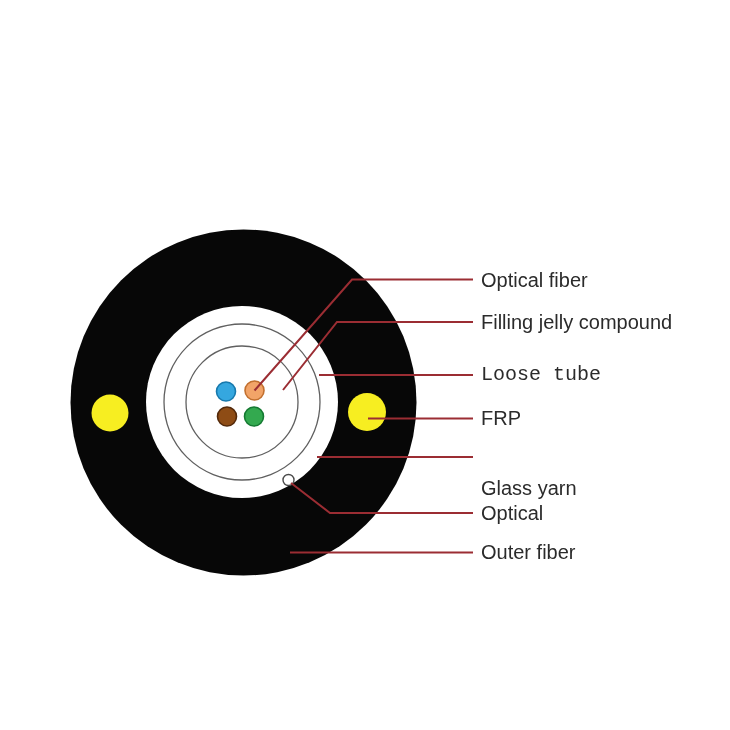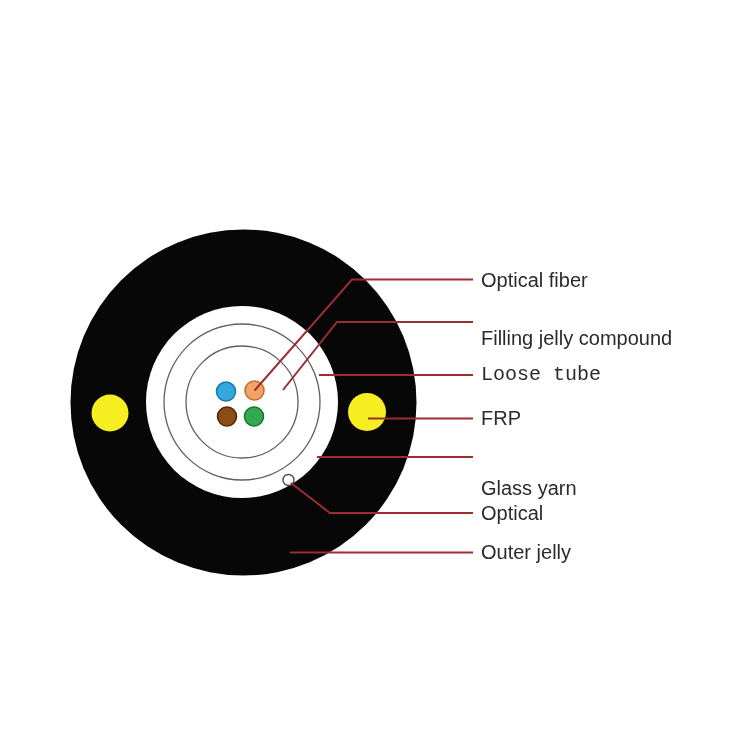--- a/index.html
+++ b/index.html
@@ -56,20 +56,20 @@
       <polyline points="283,390 337,322 473,322"></polyline>
       <line x1="319" y1="375" x2="473" y2="375"></line>
       <line x1="368" y1="418.5" x2="473" y2="418.5"></line>
       <line x1="317" y1="457" x2="473" y2="457"></line>
       <polyline points="291,483 330,513 473,513"></polyline>
       <line x1="290" y1="552.5" x2="473" y2="552.5"></line>
     </g>
   </svg>
 
   <div class="label" style="top:268px;">Optical fiber</div>
-  <div class="label" style="top:326px;">Filling jelly compound</div>
+  <div class="label" style="top:310px;">Filling jelly compound</div>
   <div class="label" style="top:363px;font-family:Liberation Mono, monospace;">Loose tube</div>
   <div class="label" style="top:406px;">FRP</div>
   <div class="label" style="top:445px;margin-top:31px;">Glass yarn</div>
   <div class="label" style="top:501px;">Optical</div>
-  <div class="label" style="top:540px;">Outer jelly</div>
+  <div class="label" style="top:540px;">Outer fiber</div>
 
 </div>
 
 </body></html>

